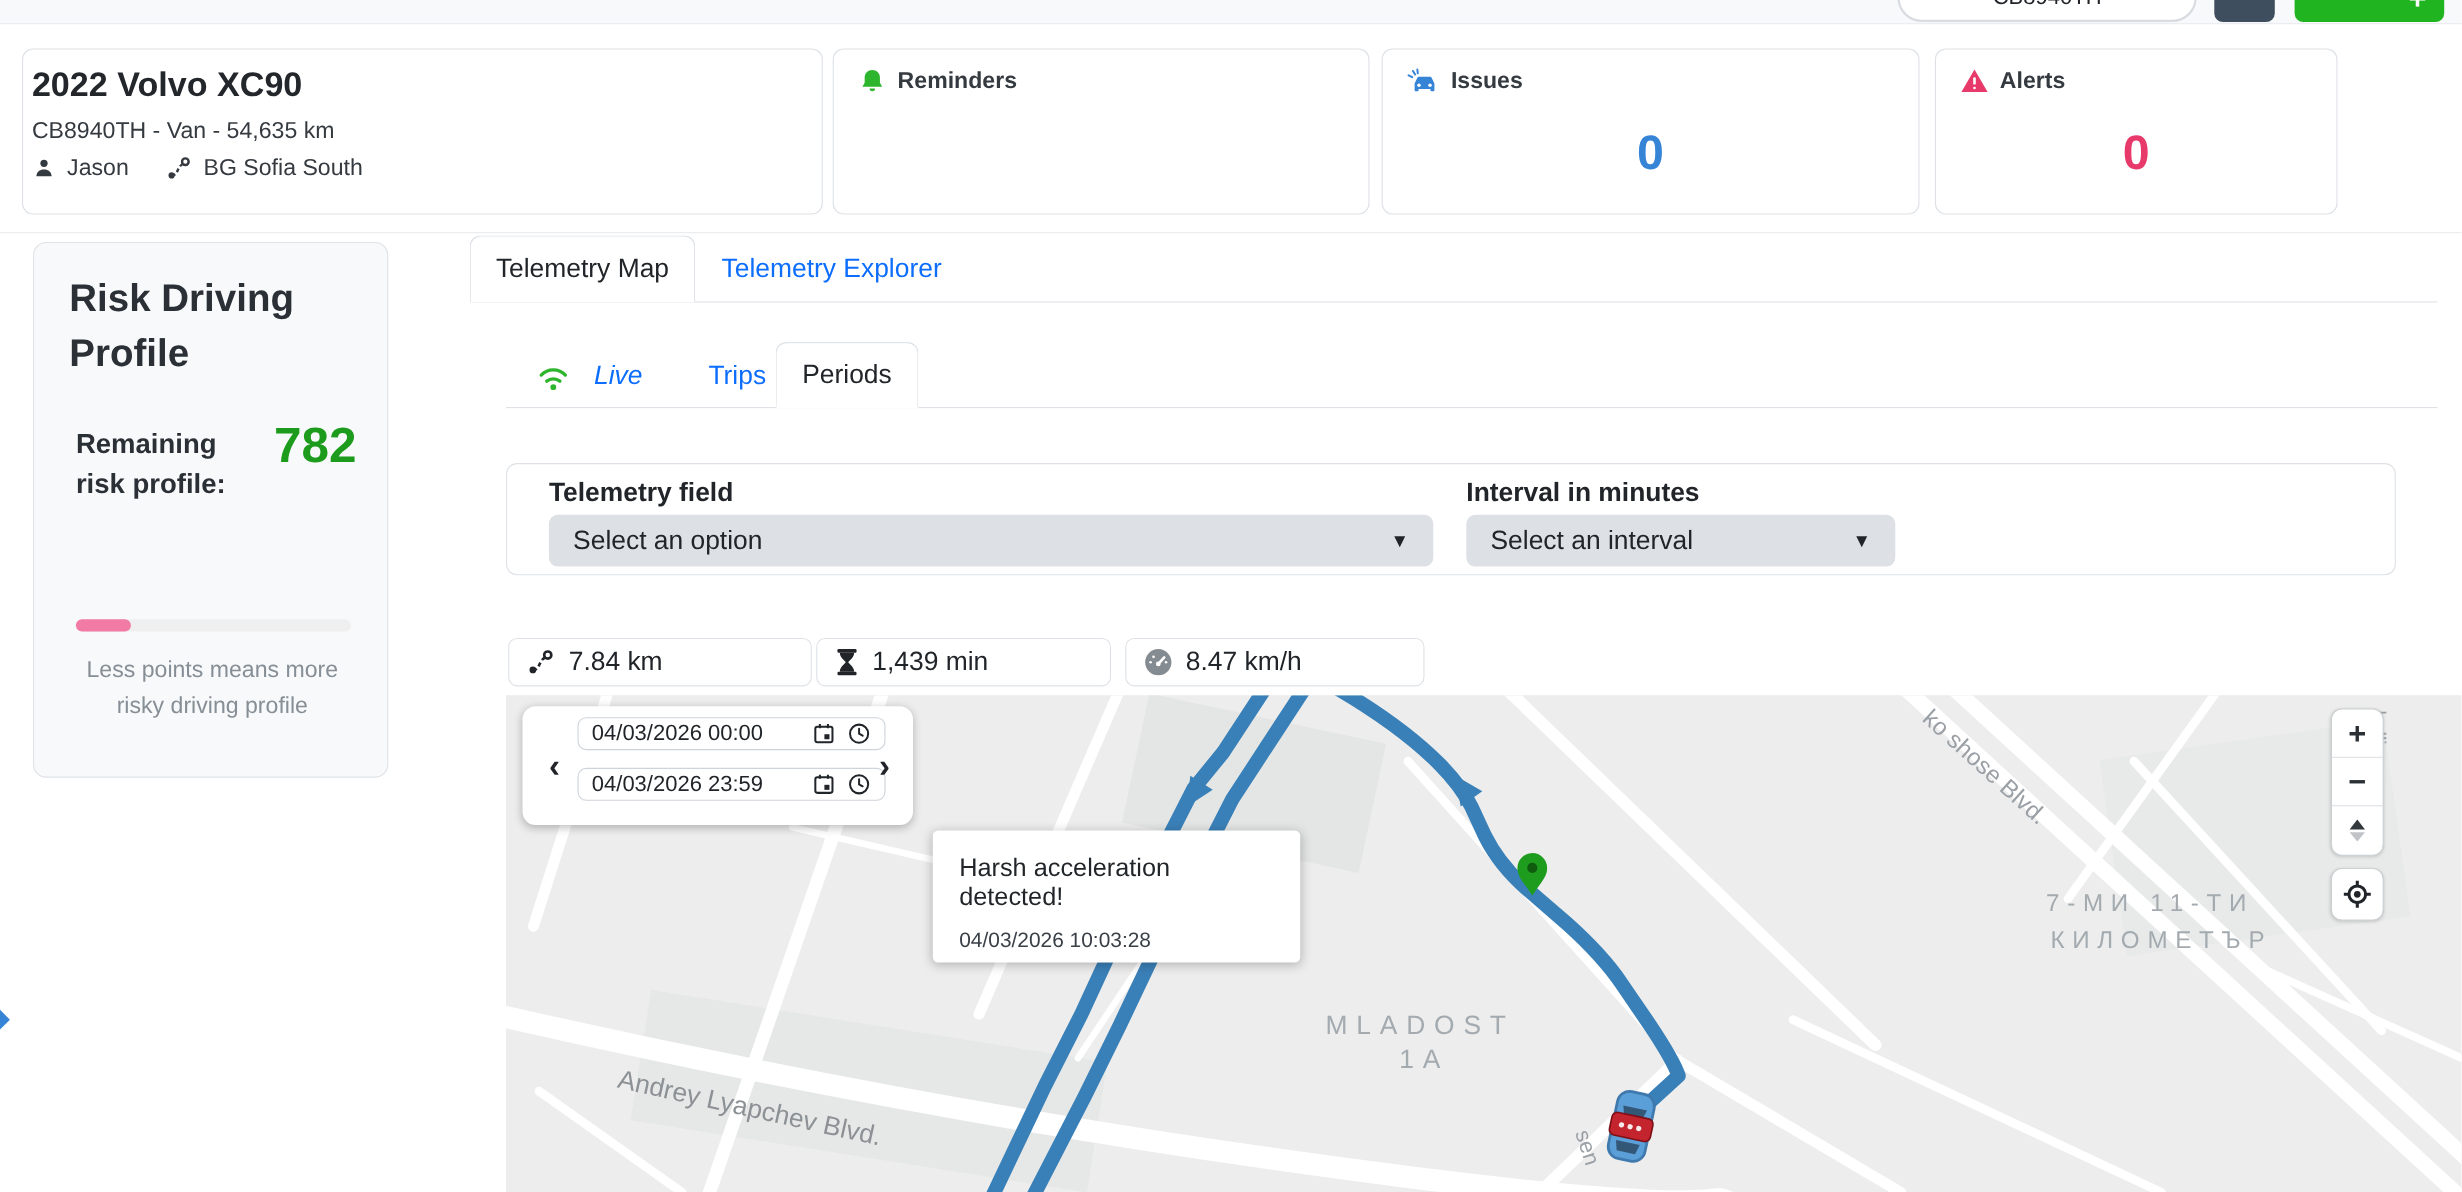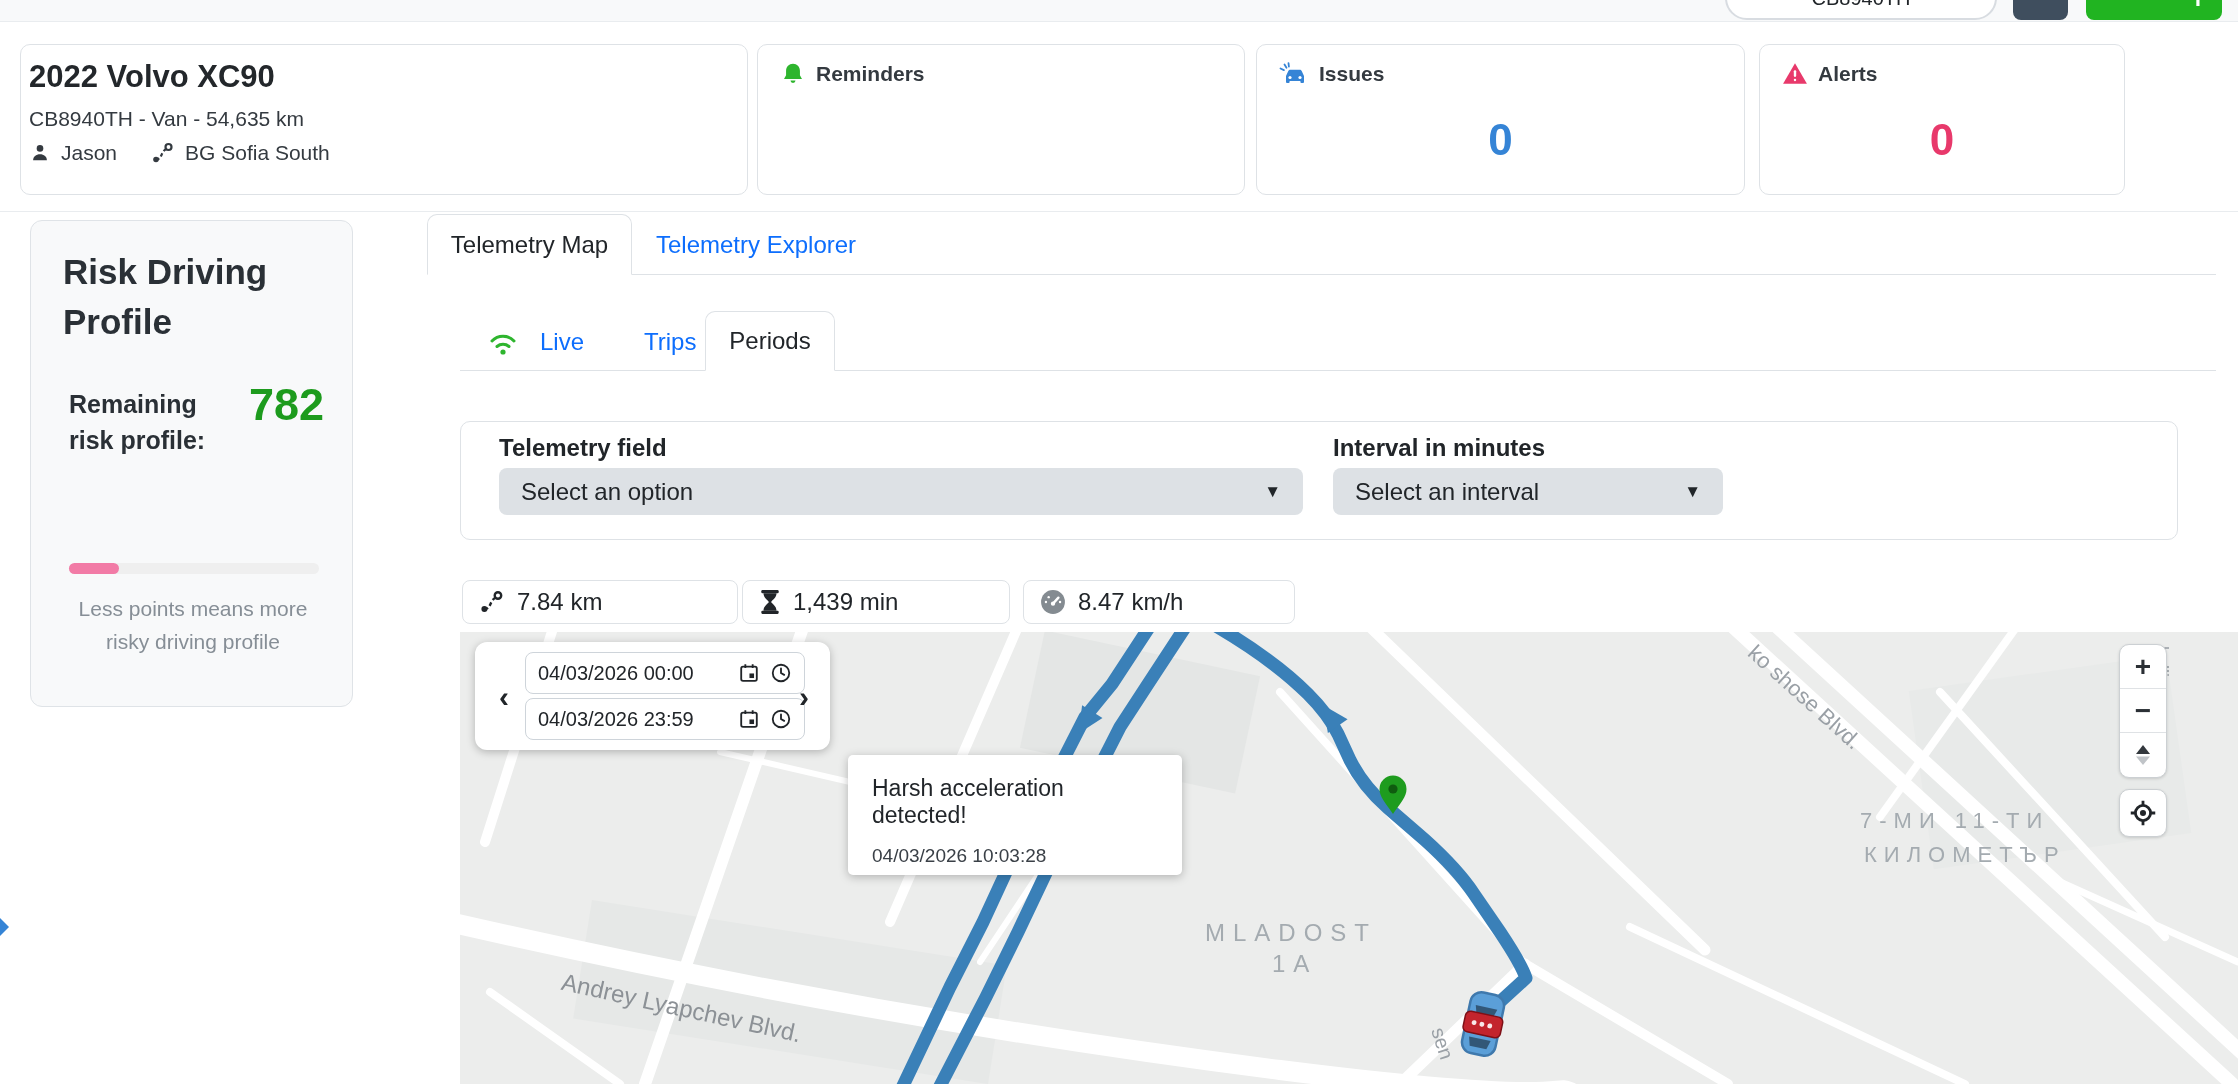--- a/index.html
+++ b/index.html
@@ -41,39 +41,39 @@
   #risk-caption { position:absolute; left:28px; top:372px; width:268px; text-align:center; font-size:21px; color:#868e96; line-height:1.55; }
 
   
   .tabline { background:#dee2e6; height:1px; }
   .tab-active { background:#fff; border:1px solid #dee2e6; border-bottom:1px solid #fff;
     border-radius:10px 10px 0 0; display:flex; align-items:center; justify-content:center;
     font-size:24px; color:#212529; z-index:2; }
   .tab-link { font-size:24px; color:#0d6efd; cursor:pointer; }
 
   
-  #filter-card { left:460px; top:421px; width:1718px; height:119px;padding-left:16px; }
+  #filter-card { left:460px; top:421px; width:1718px; height:102px;padding-left:16px; }
   .filter-label { position:absolute; top:12px; font-size:24px; font-weight:700; color:#212529; }
   .select { position:absolute; top:46px; height:47px; background:#dde1e5; border-radius:8px;
     display:flex; align-items:center; font-size:24px; color:#212529; padding:0 22px; }
   .select .caret { margin-left:auto; font-size:17px; color:#212529; }
 
   
   .pill { top:580px; height:44px; background:#fff; border:1px solid #dee2e6; border-radius:8px;
     display:flex; align-items:center; gap:12px; padding:14px 16px; font-size:24px; color:#212529; }
 
   
   #map { left:460px; top:632px; width:1778px; height:452px; background:#ecedec; overflow:hidden; }
   #map svg.mapsvg { position:absolute; left:0; top:0; }
   .map-label { position:absolute; color:#a4abb0; letter-spacing:8px; font-size:24px; text-align:center; white-space:nowrap; }
   .street-label { position:absolute; color:#9aa0a6; font-size:22px; white-space:nowrap; }
 
   #date-card { position:absolute; left:15px; top:10px; width:355px; height:108px; background:#fff;
     border-radius:12px; box-shadow:0 2px 8px rgba(0,0,0,.25); }
-  .date-box { position:absolute; left:50px; width:280px; height:42px; border:1px solid #ced4da; border-radius:8px;
+  .date-box { position:absolute; left:50px; width:280px; height:30px; border:1px solid #ced4da; border-radius:8px;
     background:#fff; display:flex; align-items:center; font-size:20px; color:#212529; padding:0 12px; gap:10px; }
   .date-box .txt { flex:1; }
   .nav-chev { position:absolute; top:38px; width:26px; height:34px; display:flex; align-items:center;
     justify-content:center; font-size:30px; font-weight:700; color:#212529; cursor:pointer; }
 
   #popup { position:absolute; left:388px; top:123px; width:334px; height:120px; background:#fff;
     border-radius:5px; box-shadow:0 2px 10px rgba(0,0,0,.25); padding:20px 24px; }
   #popup-title { font-size:23px; color:#212529; }
   #popup-time { margin-top:16px; font-size:19px; color:#3a4047; }
 
@@ -180,21 +180,21 @@
   </div>
 
   <div class="abs tabline" style="left:460px;top:370px;width:1756px;"></div>
   <svg class="abs" style="left:487px;top:329px;" width="32" height="28" viewBox="0 0 32 28">
     <g stroke="#2eb52e" stroke-width="3" fill="none" stroke-linecap="round">
       <path d="M5 12 a15 15 0 0 1 22 0"></path>
       <path d="M10 17.5 a9.5 9.5 0 0 1 12 0"></path>
     </g>
     <circle cx="16" cy="23" r="2.6" fill="#2eb52e"></circle>
   </svg>
-  <div class="abs tab-link" style="left:540px;top:328px;">
+  <div class="abs tab-link" style="left:540px;top:328px;font-style:italic;">
     <span>Live</span>
   </div>
   <div class="abs tab-link" style="left:632px;top:328px;margin-left:12px;">
     <span>Trips</span>
   </div>
   <div class="abs tab-active" style="left:705px;top:311px;width:130px;height:60px;">
     <span>Periods</span>
   </div>
 
   <div id="filter-card" class="abs card">

